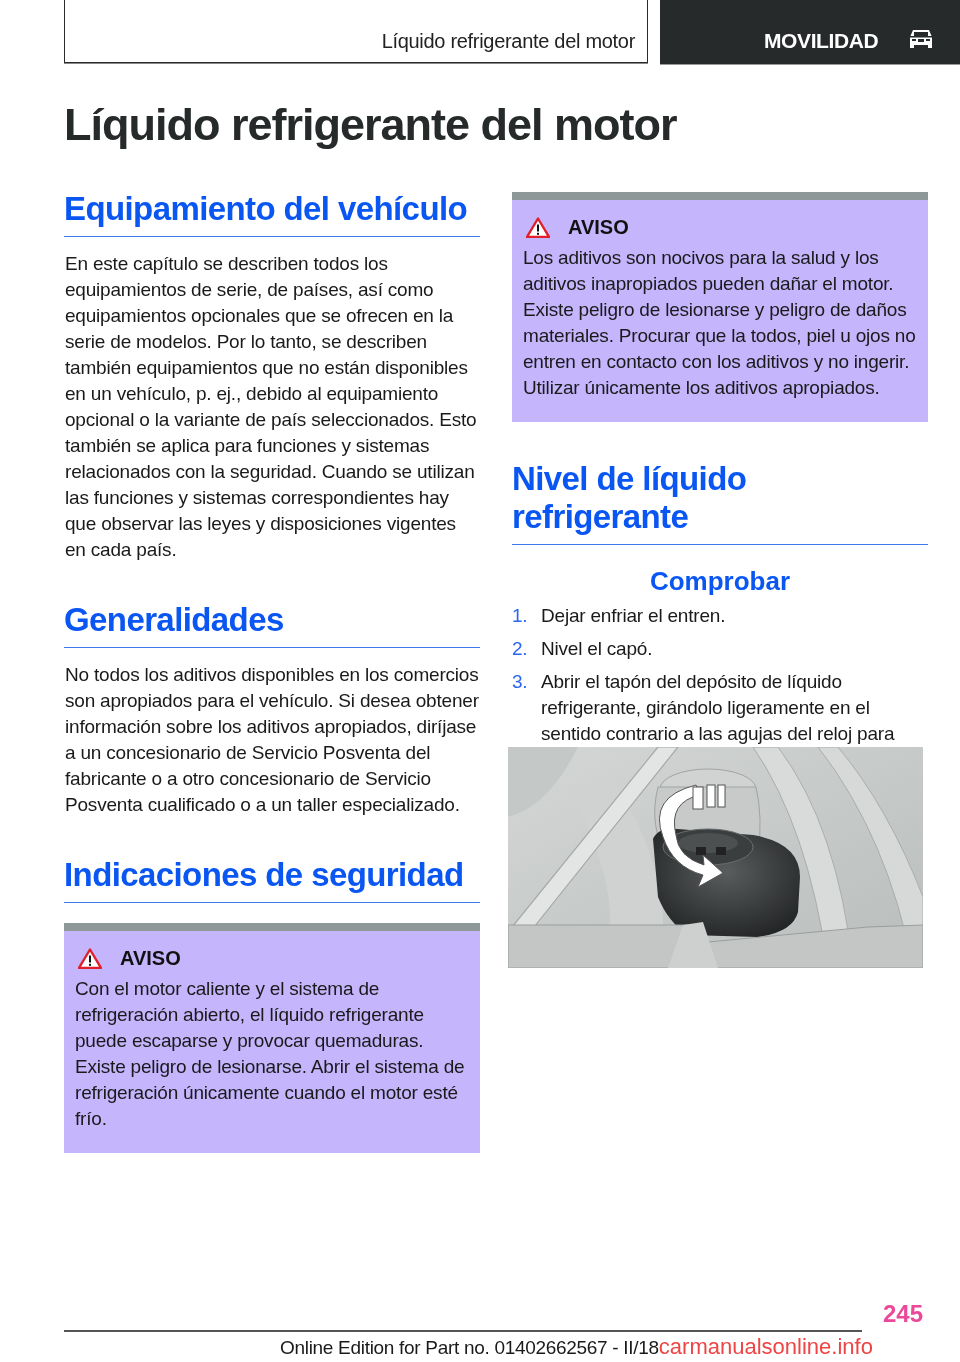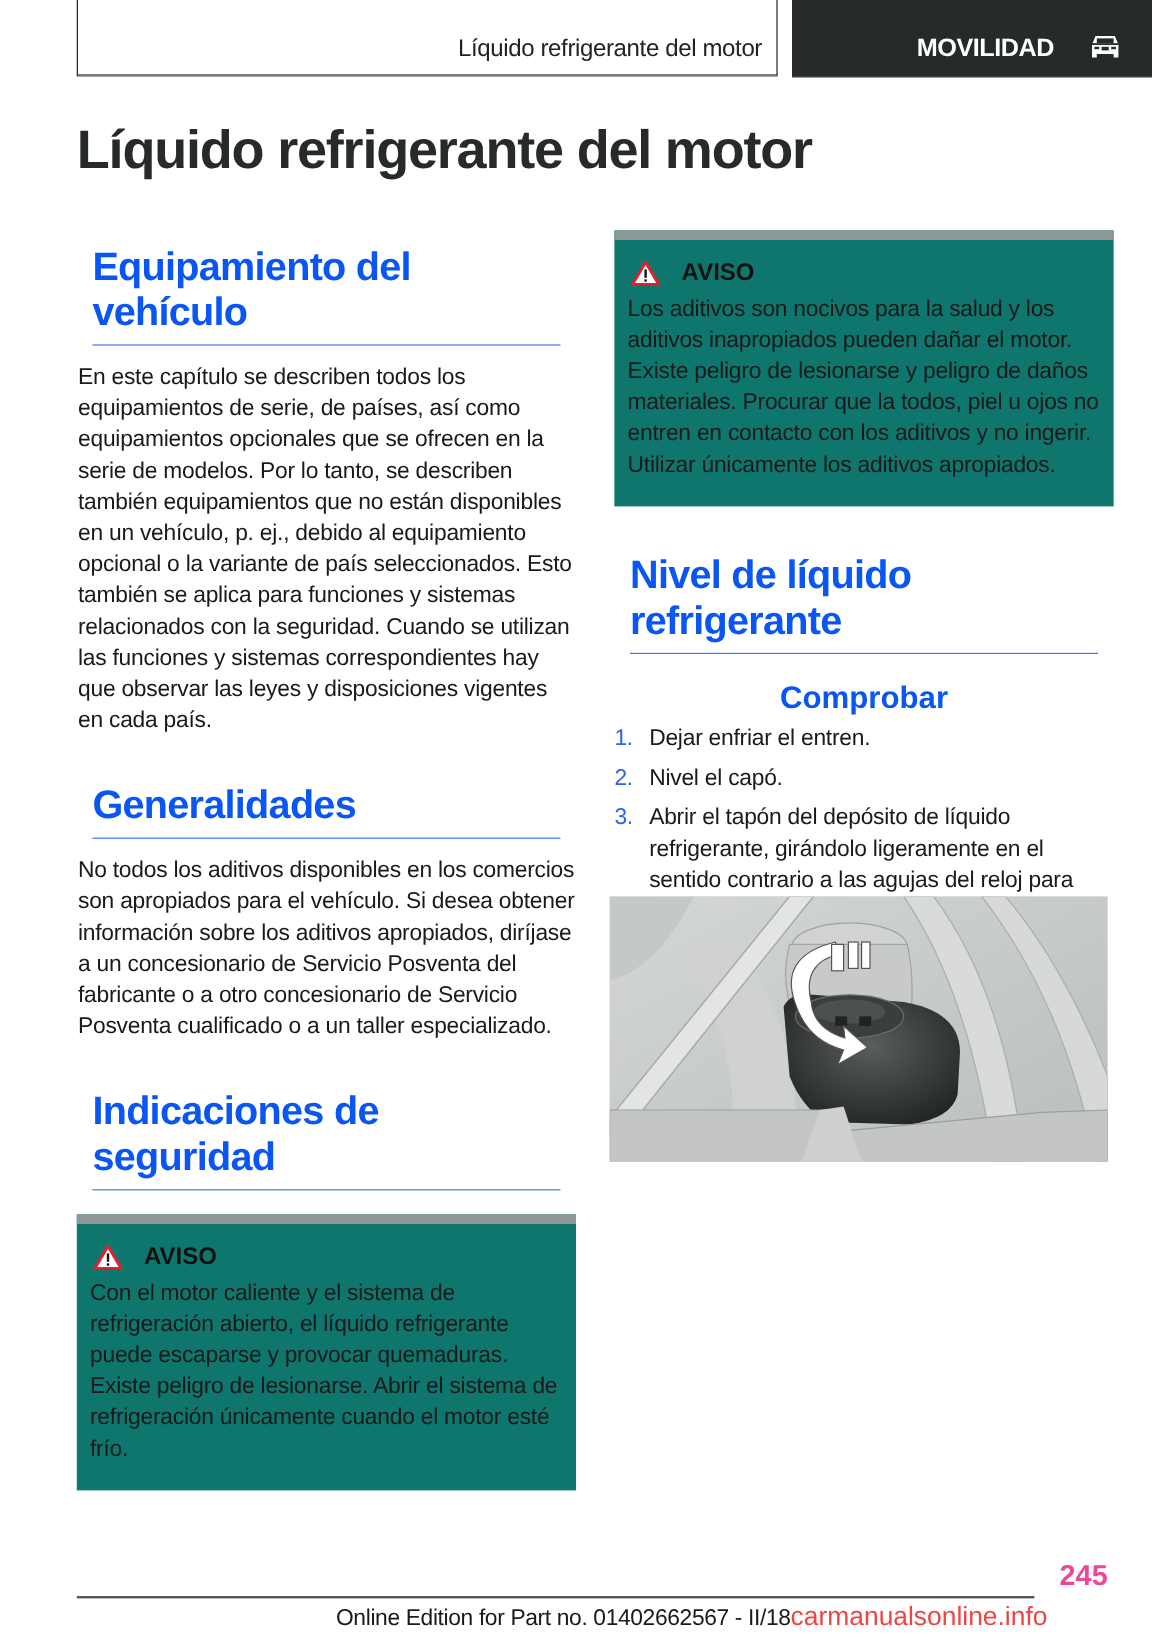--- a/index.html
+++ b/index.html
@@ -34,33 +34,33 @@
     font-size: 45px; font-weight: bold; color: #262a2b; letter-spacing: -1px;
     margin: 0; line-height: 1.2;
   }
 
   .col { position: absolute; width: 416px; }
   .col-left { left: 64px; top: 190px; }
   .col-right { left: 512px; top: 192px; }
 
   .h2 {
     font-size: 33px; font-weight: bold; color: #0a56f2; letter-spacing: -0.6px;
-    margin: 13px; padding-bottom: 8px; line-height: 1.15;
+    margin: 0; padding-bottom: 8px; line-height: 1.15;
     border-bottom: 1.5px solid #3c78f0;
   }
   .h3 {
     font-size: 26px; font-weight: bold; color: #0a56f2; margin: 0; line-height: 1.15; text-align: center;
   }
   .p {
     font-size: 19px; line-height: 26px; color: #1a1a1a; margin: 1px;
     letter-spacing: -0.2px;
   }
 
   .warn {
-    background: #0f766e; border-top: 8px solid #8e9898;
+    background: #c4b5fd; border-top: 8px solid #8e9898;
     padding: 16px 10px 20px 10px; box-sizing: border-box;
   }
   .warn-head { display: flex; align-items: center; margin-bottom: 6px; }
   .warn-icon { width: 24px; height: 21px; margin-left: 4px; margin-right: 18px; }
   .warn-title { font-size: 20px; font-weight: bold; color: #111; }
 
   ol.steps { list-style: none; margin: 0; padding: 0; }
   ol.steps li { display: flex; font-size: 19px; line-height: 26px; margin-bottom: 7px; letter-spacing: -0.2px; }
   .step-num { color: #2a66f0; width: 29px; flex: none; }
 

